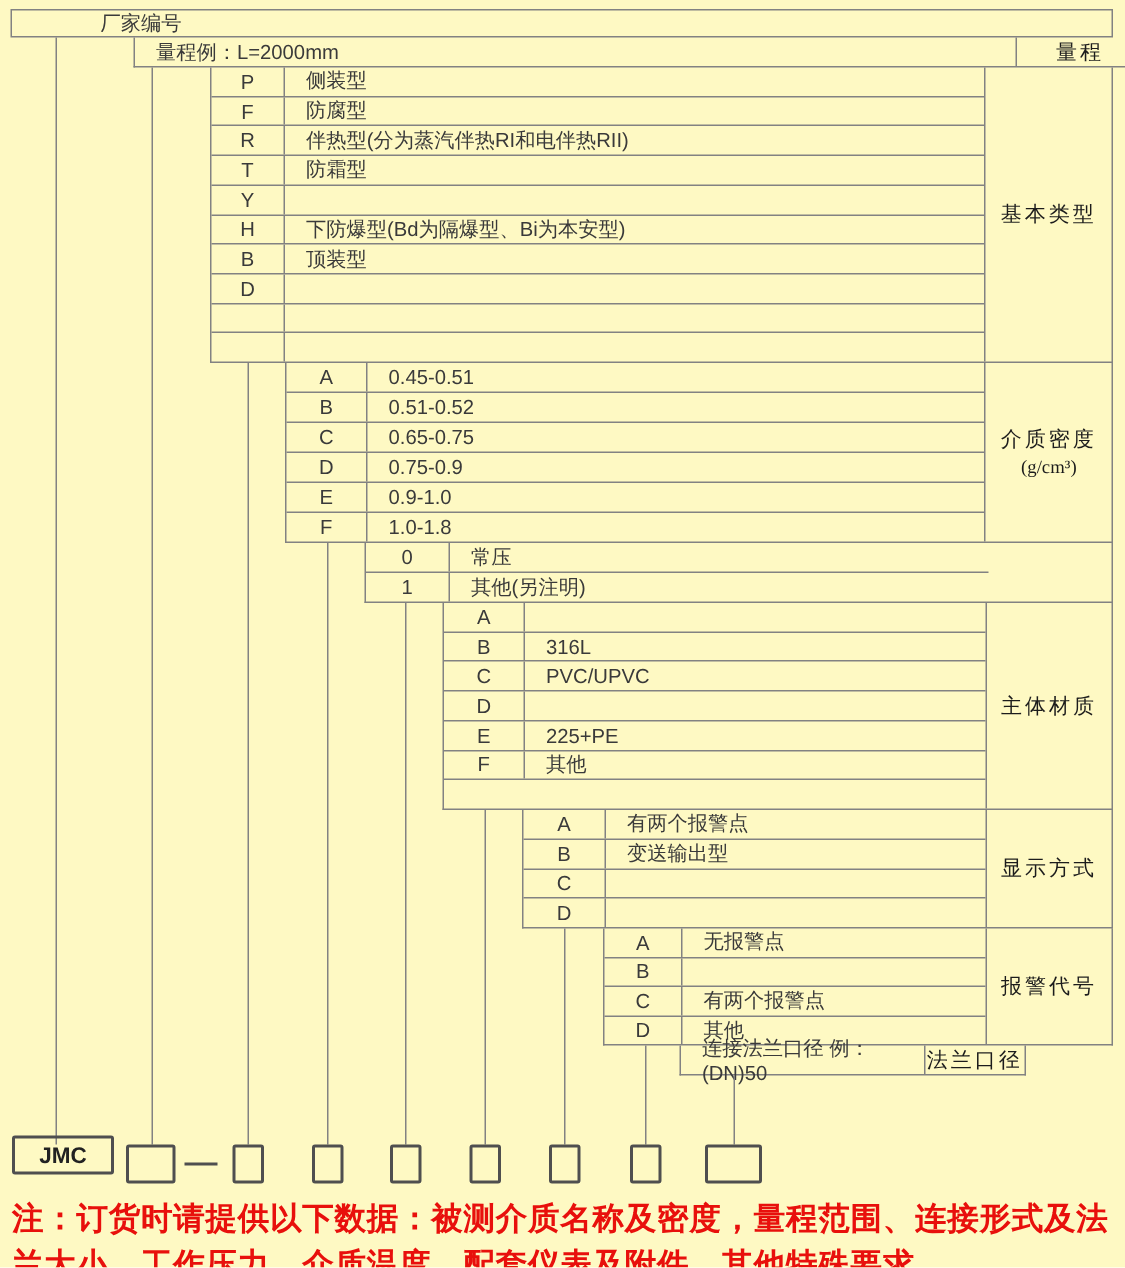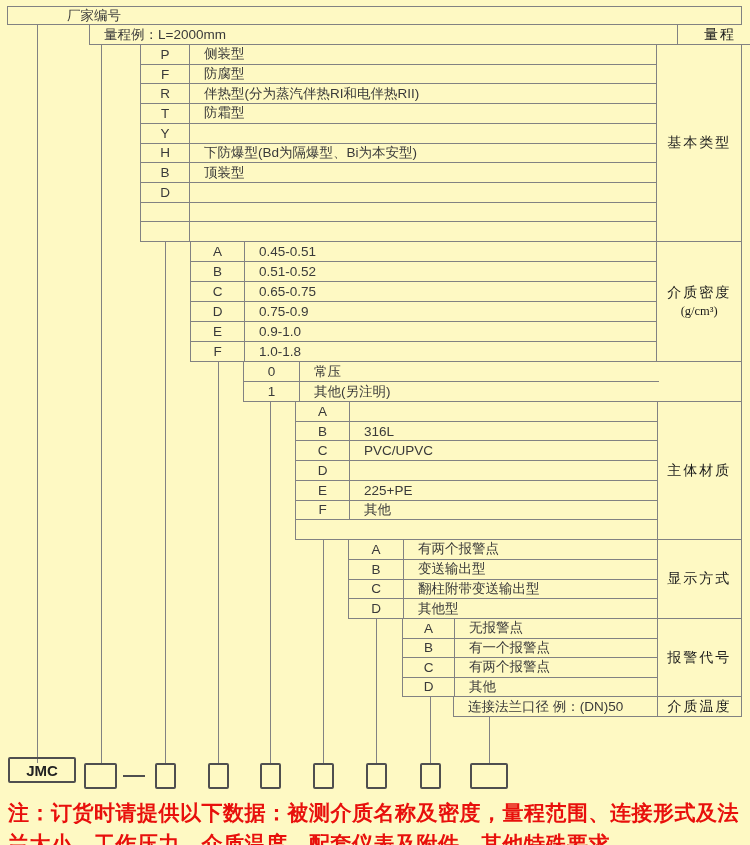--- a/index.html
+++ b/index.html
@@ -188,59 +188,56 @@
       <div class="row">
         <div class="code" style="width:54px;">A</div>
         <div class="desc">有两个报警点</div>
       </div>
       <div class="row">
         <div class="code" style="width:54px;">B</div>
         <div class="desc">变送输出型</div>
       </div>
       <div class="row">
         <div class="code" style="width:54px;">C</div>
-        <div class="desc">翻柱附带变送输出型</div>
       </div>
       <div class="row">
         <div class="code" style="width:54px;">D</div>
-        <div class="desc">其他型</div>
       </div>
     </div>
     <div class="lab">显示方式</div>
   </div>
 
   <div class="abs sec" style="left:402px;top:619px;width:340px;height:78px;">
     <div class="rows" style="width:256px;">
       <div class="row">
         <div class="code" style="width:51px;">A</div>
         <div class="desc">无报警点</div>
       </div>
       <div class="row">
         <div class="code" style="width:51px;">B</div>
-        <div class="desc">有一个报警点</div>
       </div>
       <div class="row">
         <div class="code" style="width:51px;">C</div>
         <div class="desc">有两个报警点</div>
       </div>
       <div class="row">
         <div class="code" style="width:51px;">D</div>
         <div class="desc">其他</div>
       </div>
     </div>
     <div class="lab">报警代号</div>
   </div>
 
-  <div class="abs sec" style="left:453px;top:697px;width:289px;height:20px;">
+  <div class="abs sec" style="left:453px;top:697px;width:231px;height:20px;">
     <div class="rows" style="width:205px;">
       <div class="row nodiv">
         <div class="desc">连接法兰口径 例：(DN)50</div>
       </div>
     </div>
-    <div class="lab">介质温度</div>
+    <div class="lab">法兰口径</div>
   </div>
 
   <div class="abs vline" style="left:37px;top:25px;height:738px;"></div>
   <div class="abs vline" style="left:101px;top:45px;height:718px;"></div>
   <div class="abs vline" style="left:165px;top:242px;height:521px;"></div>
   <div class="abs vline" style="left:218px;top:362px;height:401px;"></div>
   <div class="abs vline" style="left:270px;top:402px;height:361px;"></div>
   <div class="abs vline" style="left:323px;top:540px;height:223px;"></div>
   <div class="abs vline" style="left:376px;top:619px;height:144px;"></div>
   <div class="abs vline" style="left:430px;top:697px;height:66px;"></div>

